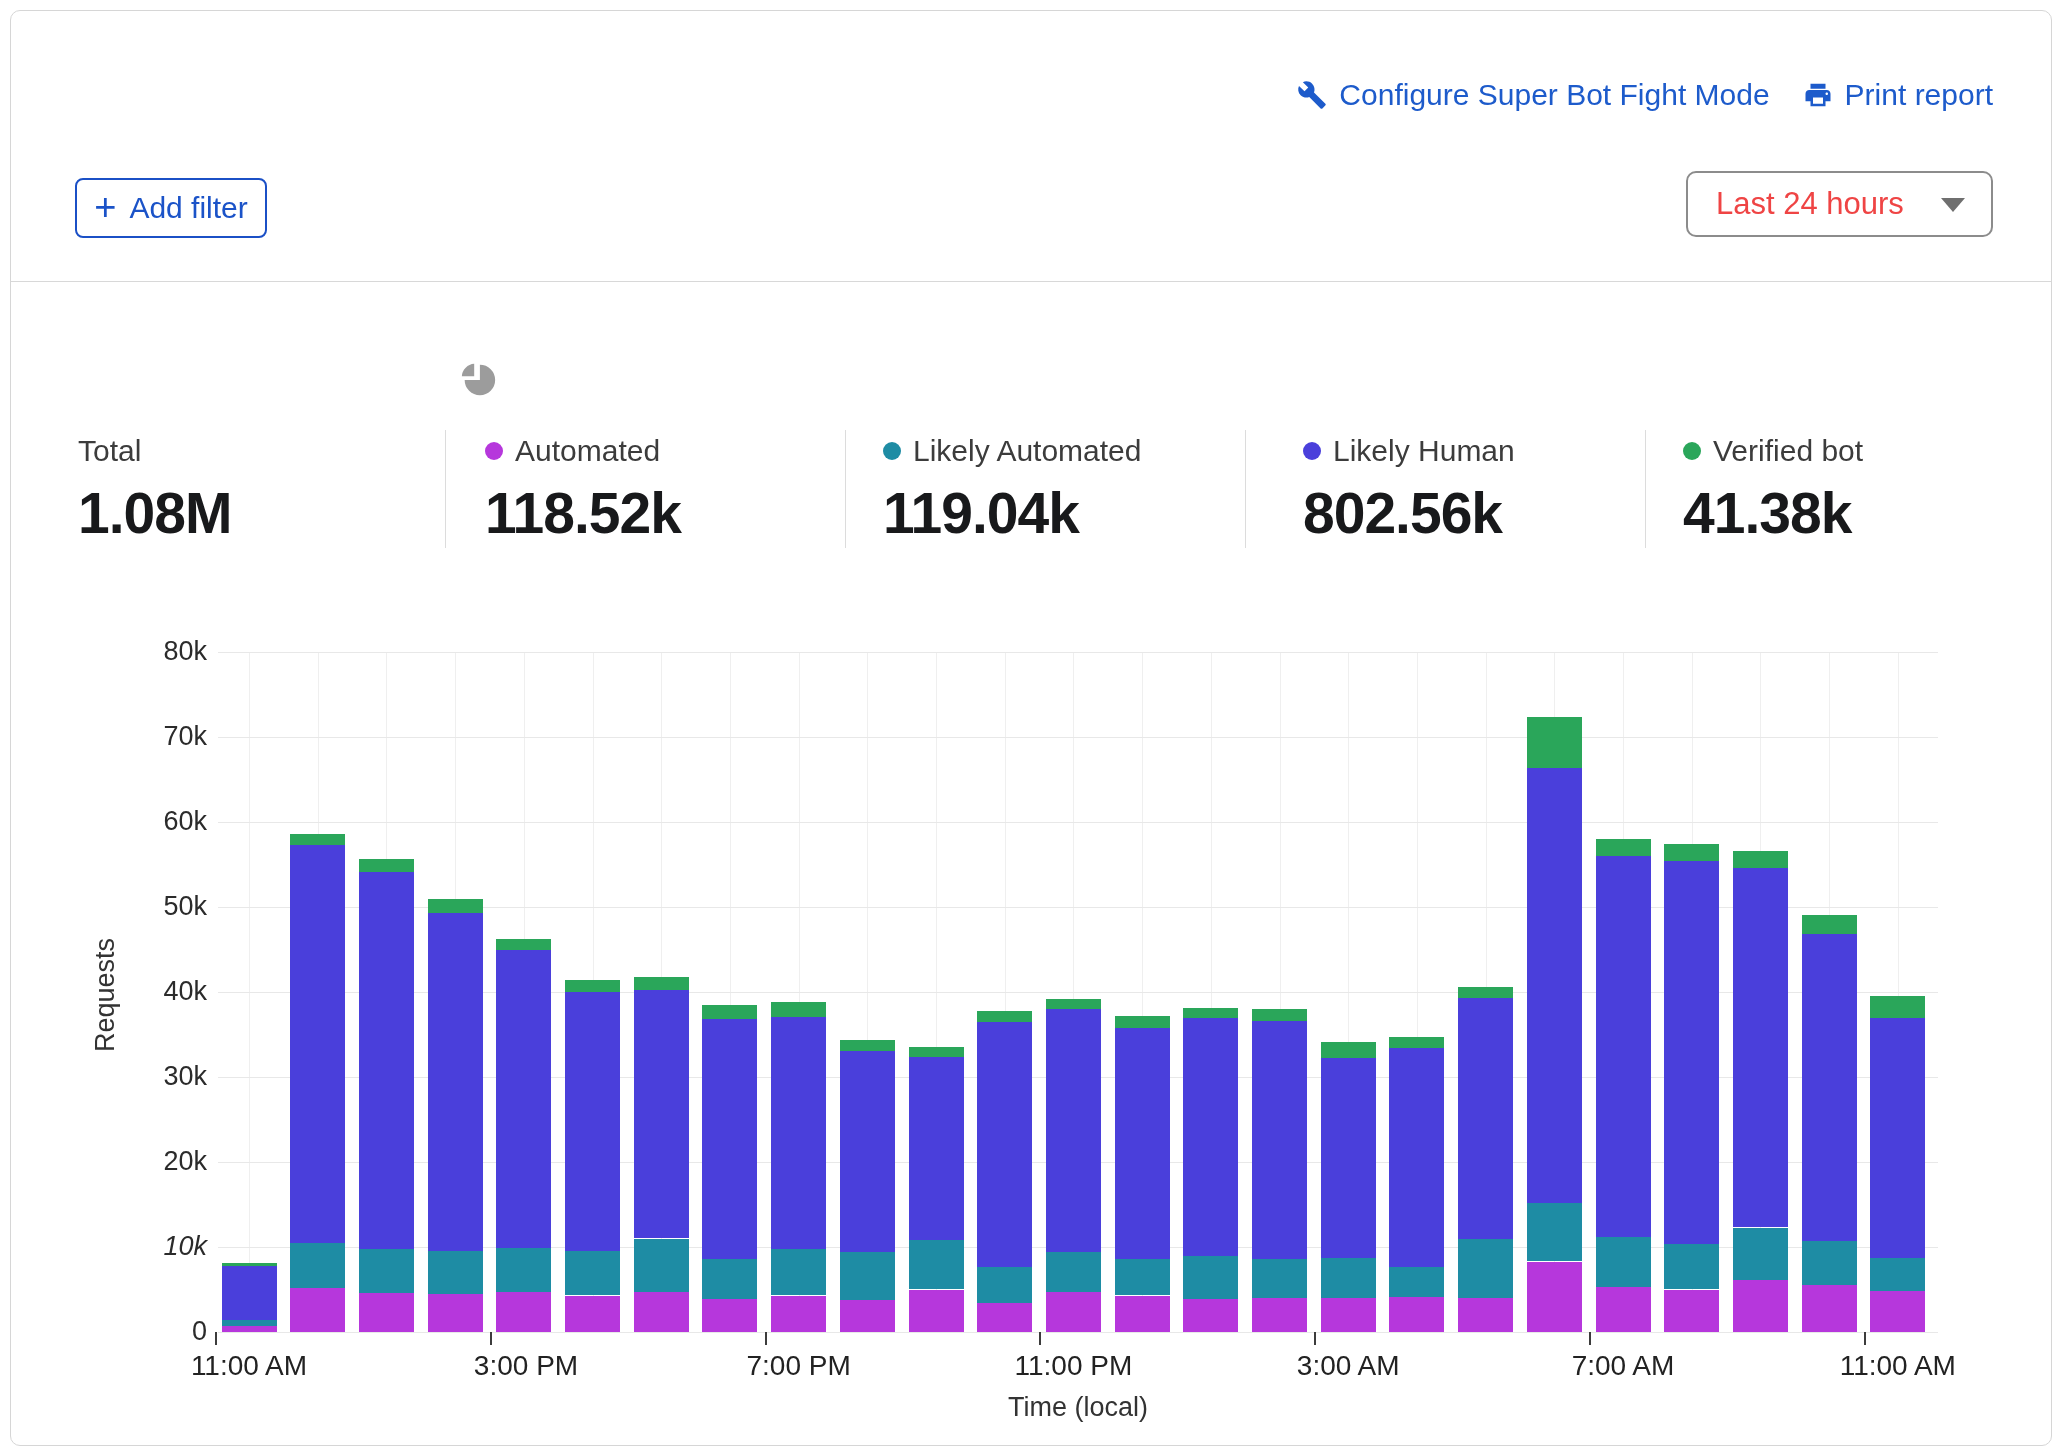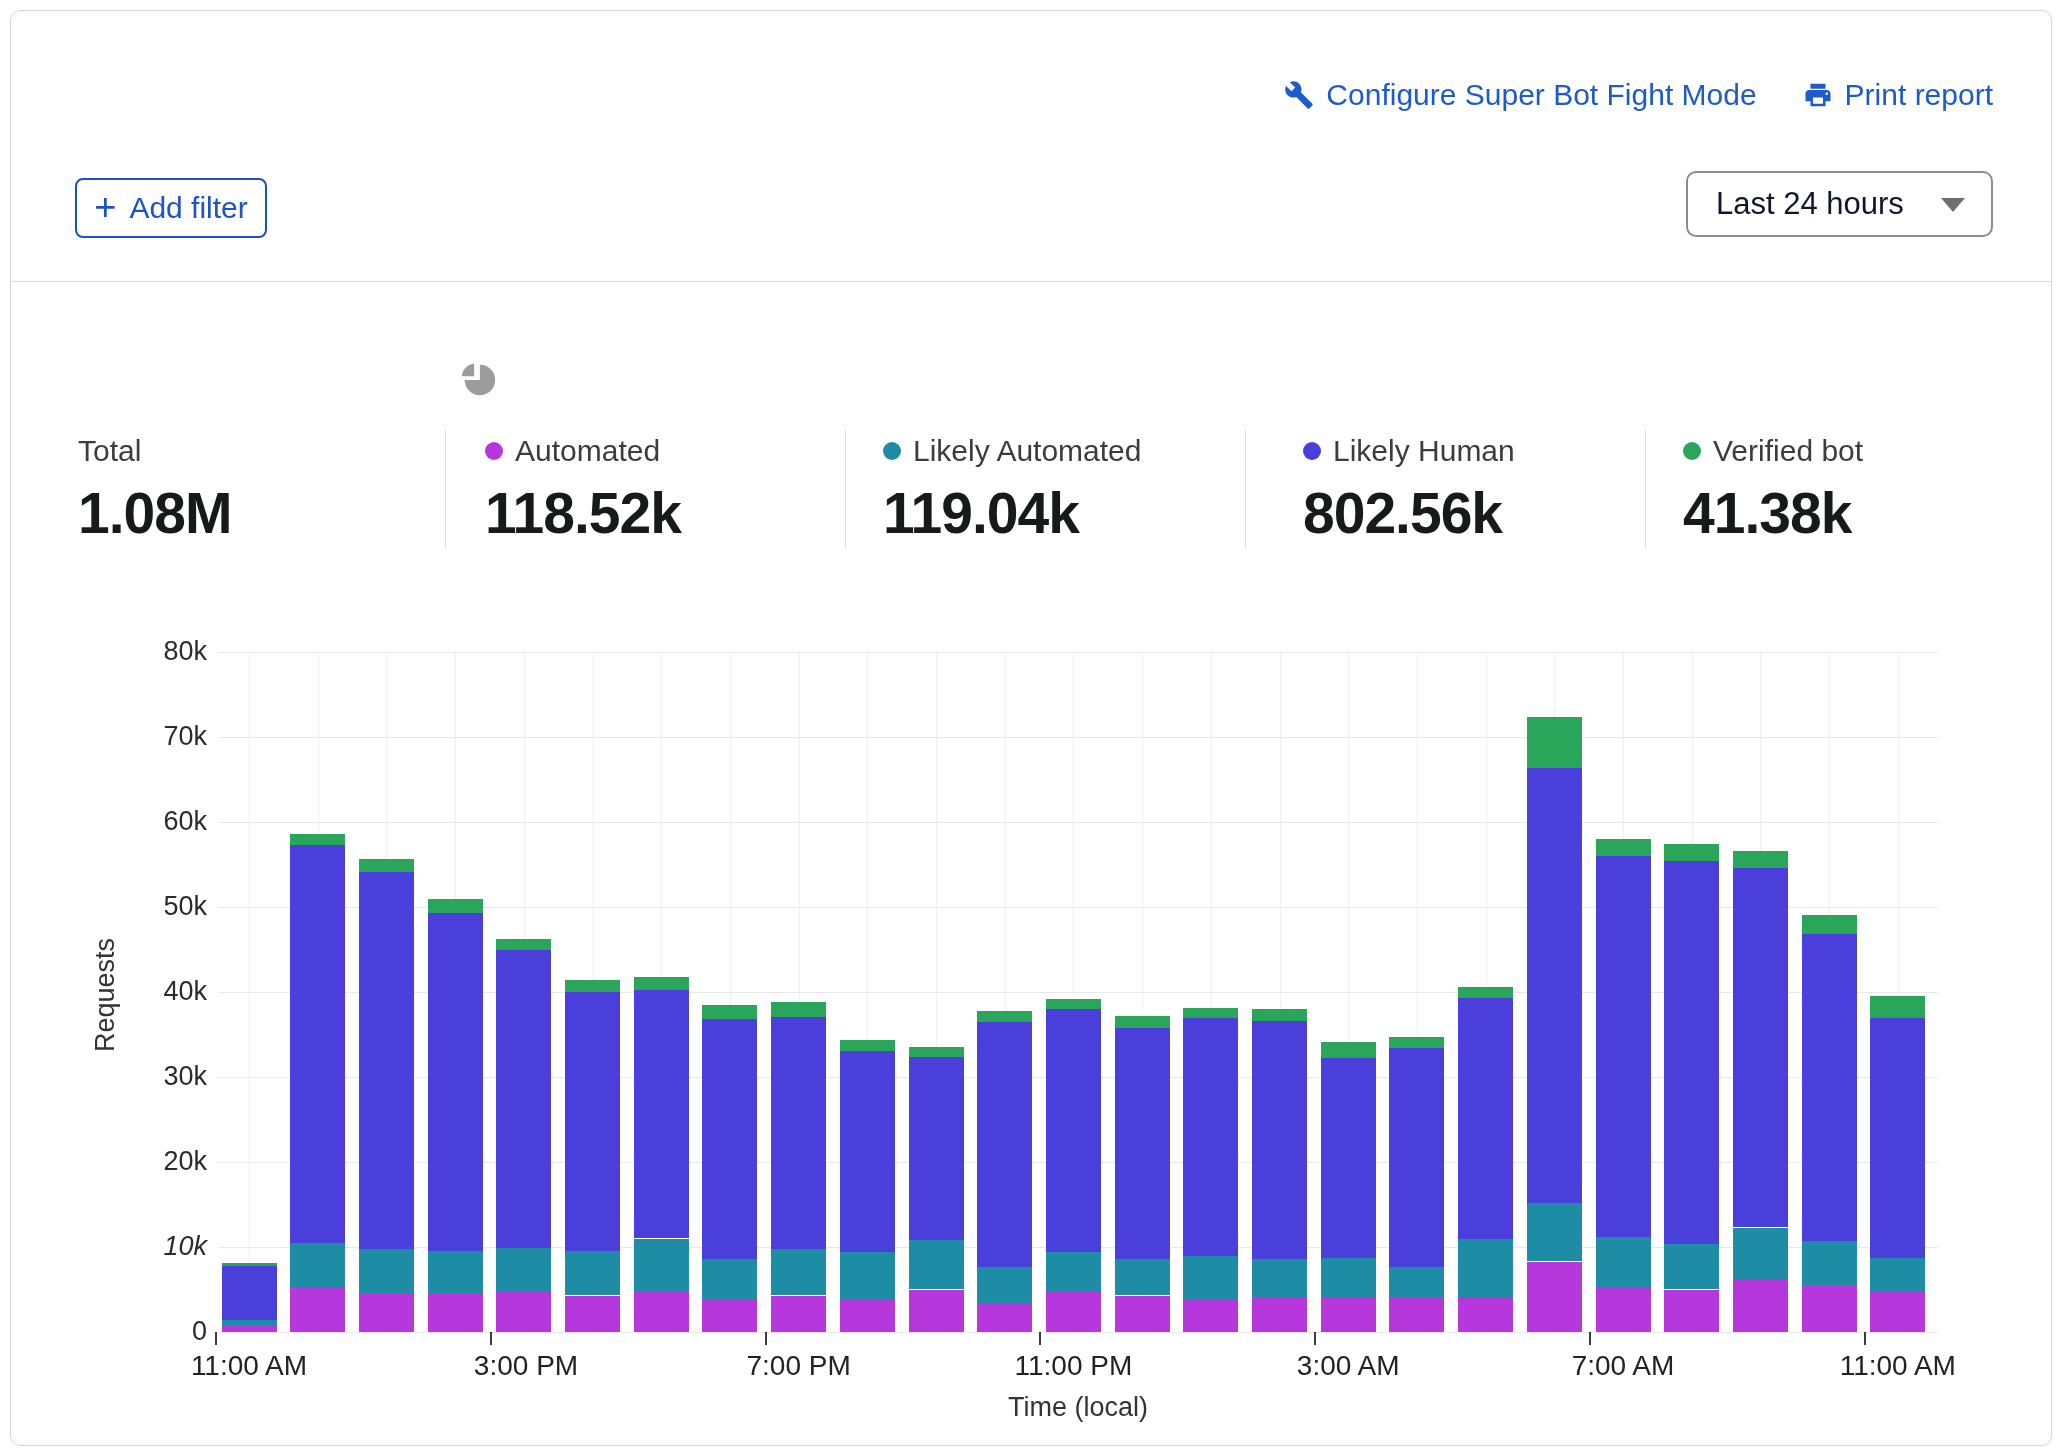--- a/index.html
+++ b/index.html
@@ -2,30 +2,30 @@
 <html><head>
 <meta charset="utf-8">
 <style>
   html,body{margin:0;padding:0;background:#ffffff;}
   body{font-family:"Liberation Sans","DejaVu Sans",sans-serif;-webkit-font-smoothing:antialiased;}
   .page{position:relative;width:2062px;height:1450px;background:#fff;overflow:hidden;}
   .card{position:absolute;left:10px;top:10px;width:2040px;height:1434px;background:#fff;
         border:1px solid #d6d6d6;border-radius:10px;}
   .abs{position:absolute;}
   .page-title{left:75px;top:64px;font-size:44px;font-weight:600;color:#262626;letter-spacing:-0.5px;}
-  .header-links{right:69px;top:78px;display:flex;gap:46px;align-items:center;}
+  .header-links{right:69px;top:78px;display:flex;gap:33px;align-items:center;}
   .hlink{display:flex;align-items:center;gap:12px;color:#1d5bcb;font-size:30px;cursor:pointer;text-decoration:none;}
   .hlink svg{display:block;}
   .add-filter{left:75px;top:178px;width:192px;height:60px;border:2px solid #1b50c6;border-radius:8px;
               background:#fff;display:flex;align-items:center;justify-content:center;gap:13px;
               color:#1b53c8;font-size:30px;cursor:pointer;box-sizing:border-box;}
   .plus{font-size:38px;font-weight:400;line-height:30px;margin-top:-3px;}
   .select{left:1686px;top:171px;width:307px;height:66px;border:2px solid #8c8c8c;border-radius:10px;
           background:#fff;display:flex;align-items:center;box-sizing:border-box;cursor:pointer;}
-  .select .val{padding-left:28px;font-size:31px;color:#0f172a;}
+  .select .val{padding-left:28px;font-size:31px;color:#ef4444;}
   .caret{position:absolute;right:26px;top:50%;margin-top:-6px;width:0;height:0;
          border-left:12px solid transparent;border-right:12px solid transparent;border-top:14px solid #6f6f6f;}
   .divider{left:11px;top:281px;width:2040px;height:1px;background:#d8d8d8;}
   .section-title{left:75px;top:356px;font-size:32px;font-weight:700;color:#303030;}
   .pie-icon{left:458px;top:360px;}
   .stat-label-row{display:flex;align-items:center;gap:12px;}
   .dot{width:18px;height:18px;border-radius:50%;}
   .stat-label{font-size:30px;color:#3c3c3c;}
   .stat-value{font-size:57px;font-weight:700;color:#18191b;margin-top:12px;letter-spacing:-1px;}
   .stat-sep{width:1px;background:#dcdcdc;}

